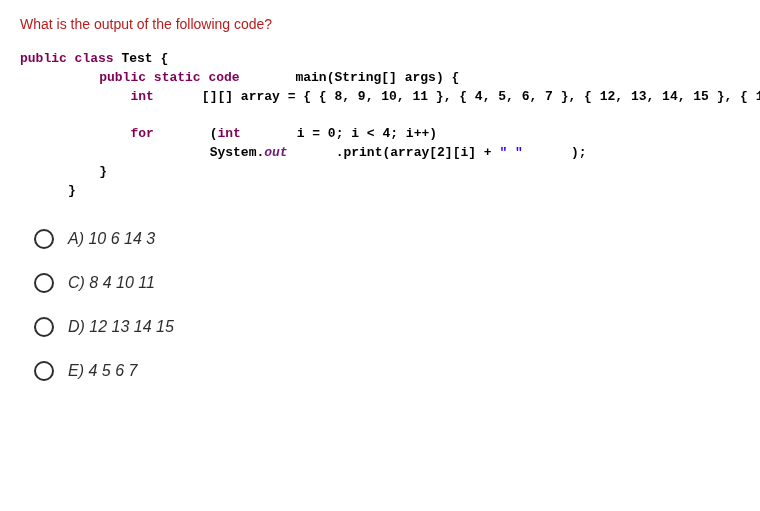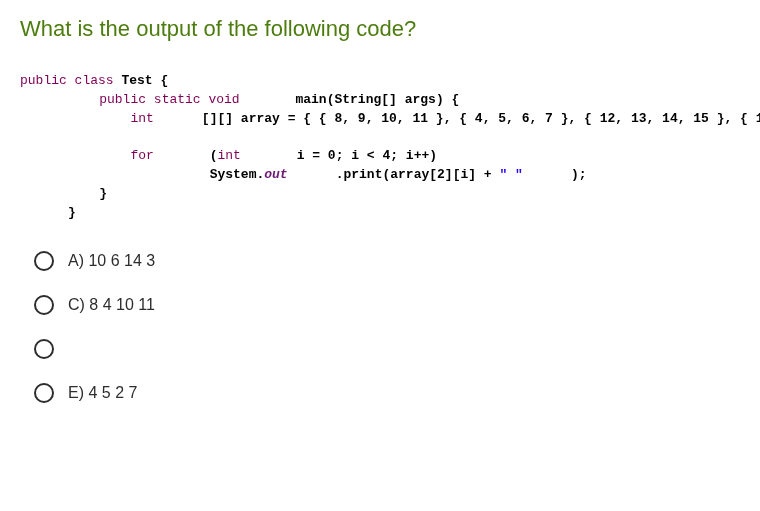--- a/index.html
+++ b/index.html
@@ -8,43 +8,44 @@
       box-sizing: border-box;
     }
     body {
       font-family: -apple-system, BlinkMacSystemFont, "Segoe UI", Helvetica, Arial, sans-serif;
       background: #ffffff;
       padding: 16px 20px;
       width: 760px;
       color: #2d2d2d;
     }
     .question-text {
-      font-size: 22px;
+      font-size: 14px;
       font-weight: 400;
-      color: #4d7c0f;
-      margin-bottom: 30px;
+      color: #b91c1c;
+      margin-bottom: 18px;
     }
     .code-block {
       font-family: "Consolas", "Courier New", monospace;
       font-size: 13px;
       line-height: 1.45;
       font-weight: 600;
       white-space: pre;
       margin-bottom: 28px;
     }
-    .kw { color: #7f0055; font-weight: normal; }
+    .kw { color: #7f0055; font-weight: bold; }
     .cls { color: #000000; }
     .str { color: #2a00ff; }
     .sta { color: #701a75; font-style: italic; }
     .plain { color: #000000; padding-left: 48px; }
     .options {
       display: flex;
       flex-direction: column;
       gap: 24px;
       padding-left: 14px;
+      font-style: italic;
     }
     .option {
       display: flex;
       align-items: center;
       gap: 14px;
     }
     .radio {
       width: 20px;
       height: 20px;
       border: 2px solid #2d2d2d;
@@ -56,37 +57,38 @@
       font-size: 16px;
       color: #2d2d2d;
     }
   </style>
 </head>
 <body>
 
 <div class="question-text">What is the output of the following code?</div>
 
 <div class="code-block"><span class="kw">public class</span><span class="cls"> Test {</span>
-<span class="plain">    </span><span class="kw">public static void</span><span class="plain"> main(String[] args) {</span>
+<span class="plain">    </span><span class="kw">public static code</span><span class="plain"> main(String[] args) {</span>
 <span class="plain">        </span><span class="kw">int</span><span class="plain">[][] array = { { 8, 9, 10, 11 }, { 4, 5, 6, 7 }, { 12, 13, 14, 15 }, { 1, 2, 3, 4 } };</span>
 <span class="plain"></span>
 <span class="plain">        </span><span class="kw">for</span><span class="plain"> (</span><span class="kw">int</span><span class="plain"> i = 0; i &lt; 4; i++)</span>
 <span class="plain">            </span><span class="plain">System.</span><span class="sta">out</span><span class="plain">.print(array[2][i] + </span><span class="str">" "</span><span class="plain">);</span>
 <span class="plain">    }</span>
 <span class="plain">}</span></div>
 
 <div class="options">
   <div class="option">
     <div class="radio"></div>
     <div class="option-label">A) 10 6 14 3</div>
   </div>
   <div class="option">
     <div class="radio"></div>
     <div class="option-label">C) 8 4 10 11</div>
   </div>
   <div class="option">
     <div class="radio"></div>
+    <div class="option-label">D) 12 13 14 15</div>
   </div>
   <div class="option">
     <div class="radio"></div>
-    <div class="option-label">E) 4 5 2 7</div>
+    <div class="option-label">E) 4 5 6 7</div>
   </div>
 </div>
 
 </body></html>

